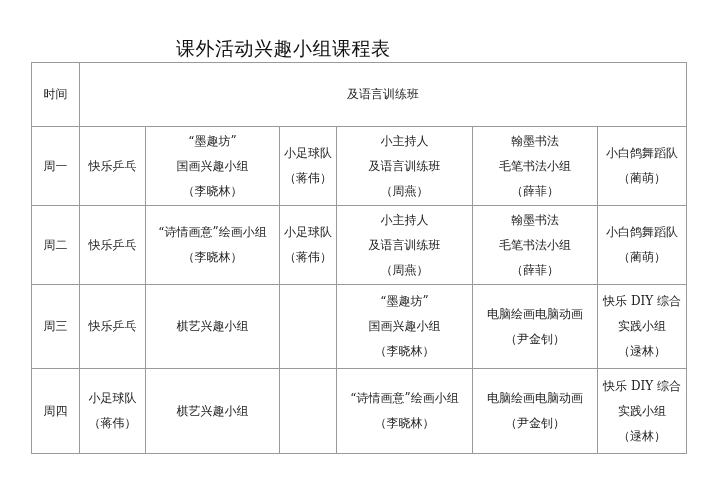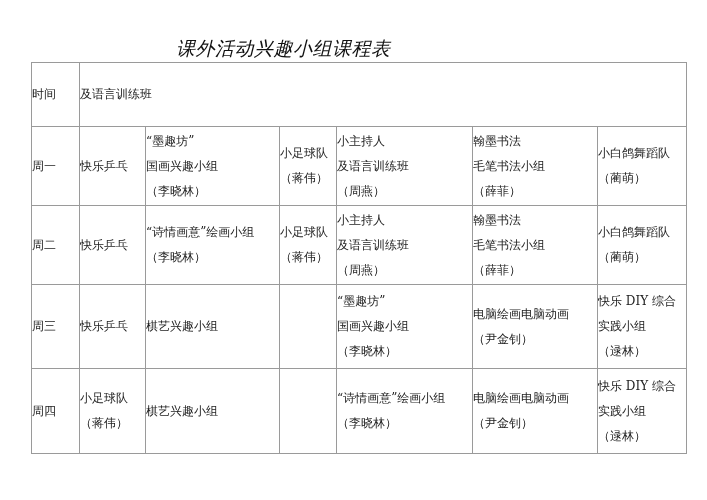--- a/index.html
+++ b/index.html
@@ -17,32 +17,32 @@
     }
     .title {
       position: absolute;
       left: 176px;
       top: 36px;
       font-size: 19px;
       line-height: 24px;
       letter-spacing: 0.5px;
       color: #111111;
       white-space: nowrap;
-      font-style: italic;
     }
     table.schedule {
       position: absolute;
       left: 31px;
       top: 62px;
       border-collapse: collapse;
       table-layout: fixed;
       width: 655px;
     }
     table.schedule td {
       border: 1px solid #9a9a9a;
+      text-align: center;
       vertical-align: middle;
       font-size: 12px;
       line-height: 25px;
       padding: 0;
       color: #222222;
       overflow: hidden;
     }
     .line { display: block; white-space: nowrap; }
     .hdr td { height: 63px; }
     .r1 td { height: 78px; }

